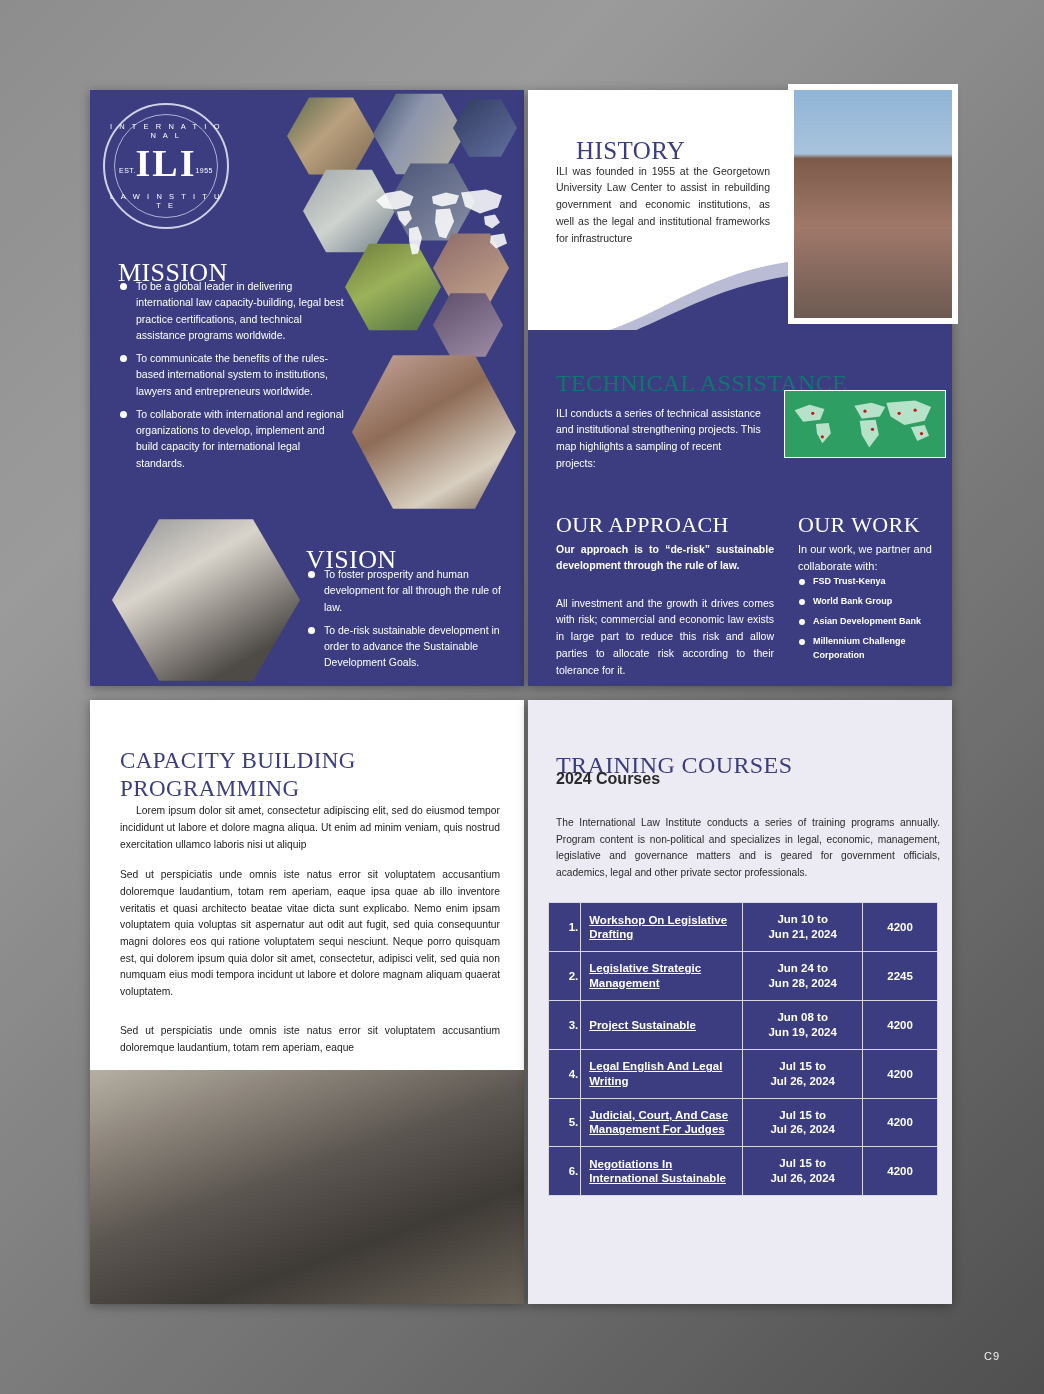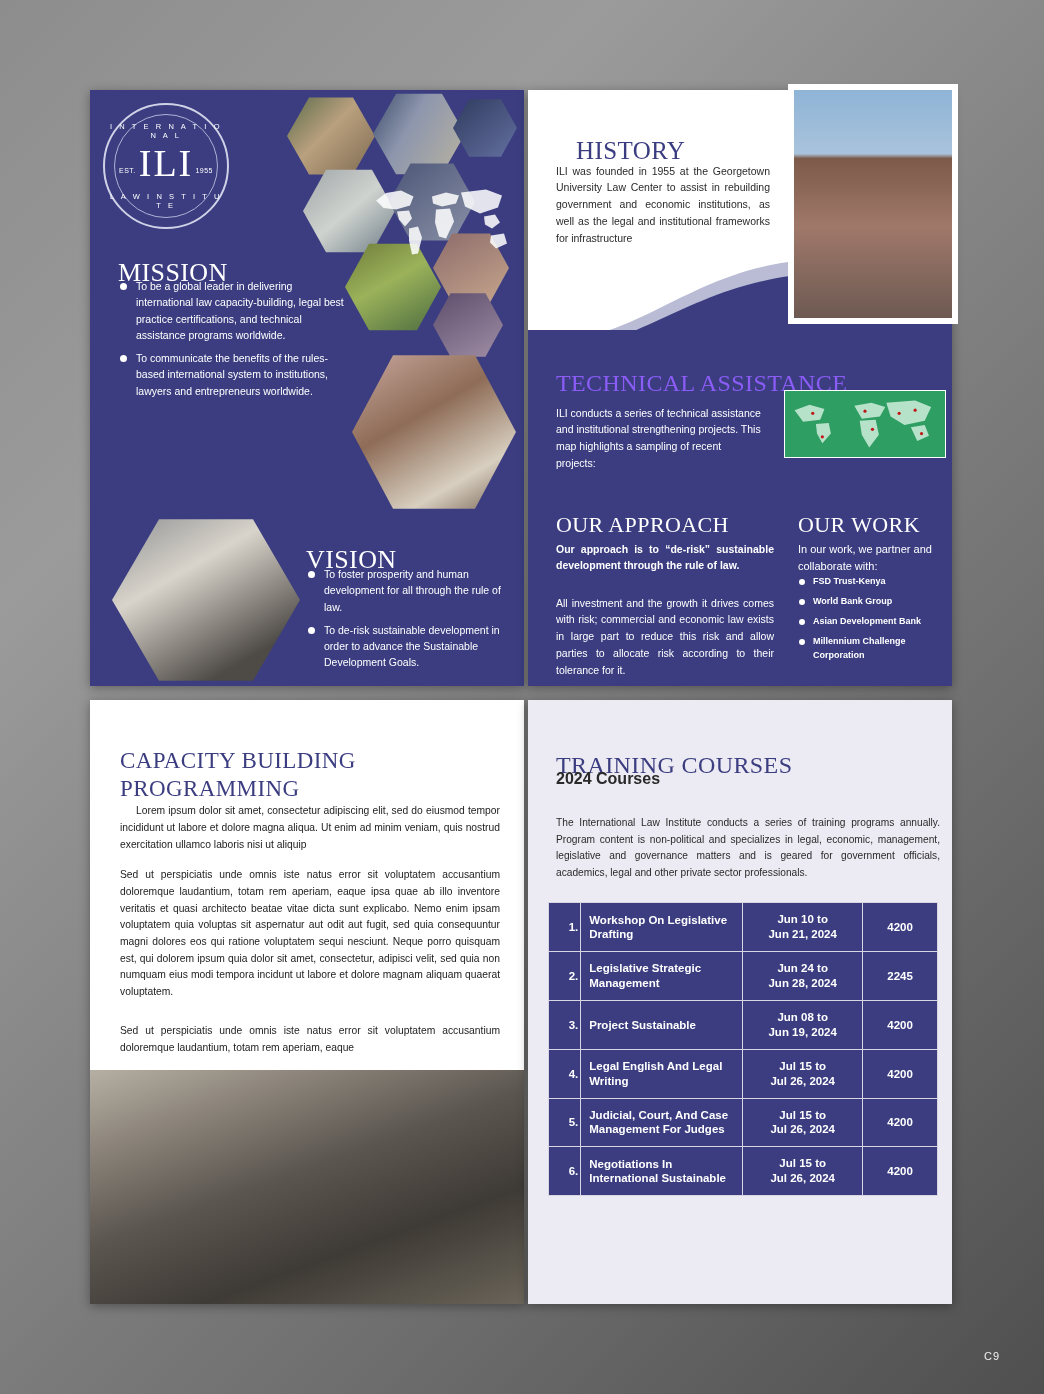--- a/index.html
+++ b/index.html
@@ -16,21 +16,21 @@
   #p-mission{left:90px;top:90px;width:434px;height:596px;background:#3b3d80;}
   #p-history{left:528px;top:90px;width:424px;height:596px;background:#ffffff;overflow:hidden;}
   #p-capacity{left:90px;top:700px;width:434px;height:604px;background:#ffffff;overflow:hidden;}
   #p-training{left:528px;top:700px;width:424px;height:604px;background:#eceaf2;overflow:hidden;}
 
   
   .logo{position:absolute;left:103px;top:103px;width:122px;height:122px;border-radius:50%;
         border:2px solid #cfd2e6;color:#fff;}
   .logo .inner{position:absolute;inset:9px;border-radius:50%;border:1px solid #aeb2d6;}
   .logo .ili{position:absolute;left:0;right:0;top:36px;text-align:center;
-      font-family:"Liberation Serif",serif;font-size:38px;font-weight:normal;letter-spacing:2px;}
+      font-family:"Liberation Serif",serif;font-size:38px;font-weight:bold;letter-spacing:2px;}
   .logo .est{position:absolute;left:14px;top:62px;font-size:7px;letter-spacing:.5px;}
   .logo .yr{position:absolute;right:14px;top:62px;font-size:7px;letter-spacing:.5px;}
   .logo .arc-top,.logo .arc-bot{position:absolute;left:0;right:0;text-align:center;
       font-size:7.5px;letter-spacing:2.6px;}
   .logo .arc-top{top:17px;}
   .logo .arc-bot{bottom:17px;}
 
   
   .hexwrap{position:absolute;left:285px;top:92px;width:232px;height:240px;}
   .hex{position:absolute;clip-path:polygon(25% 2%,75% 2%,100% 50%,75% 98%,25% 98%,0 50%);
@@ -74,21 +74,21 @@
   #history-title{position:absolute;left:556px;top:116px;color:#3b3d80;font-size:25px;margin-left:20px;}
   #history-body{position:absolute;left:556px;top:152px;width:214px;color:#2a2a2a;
       font-size:10.5px;line-height:1.6;text-align:justify;}
   #ph-georgetown{position:absolute;left:794px;top:90px;width:158px;height:228px;
       background:linear-gradient(180deg,#8fb4d6 0%,#a9c3dc 28%,#7c5a4a 30%,#a0786a 60%,#6d5a52 100%);
       box-shadow:0 0 0 6px #fff;}
   .wave{position:absolute;left:528px;top:248px;width:424px;height:106px;overflow:hidden;}
   .wave svg{display:block;}
 
   #ta-block{position:absolute;left:528px;top:330px;width:424px;height:356px;background:#3b3d80;}
-  #ta-title{position:absolute;left:556px;top:350px;color:#8b5cf6;font-size:24px;}
+  #ta-title{position:absolute;left:556px;top:350px;color:#0f766e;font-size:24px;}
   #ta-body{position:absolute;left:556px;top:394px;width:206px;color:#fff;font-size:10.5px;line-height:1.6;}
   #ta-map{position:absolute;left:784px;top:390px;width:160px;height:66px;background:#2f9e63;border:1px solid #fff;}
   #approach-title{position:absolute;left:556px;top:490px;color:#fff;font-size:22px;}
   #work-title{position:absolute;left:798px;top:490px;color:#fff;font-size:22px;}
   #approach-lead{position:absolute;left:556px;top:530px;width:218px;color:#fff;font-size:10.5px;
      line-height:1.55;font-weight:bold;text-align:justify;}
   #approach-body{position:absolute;left:556px;top:584px;width:218px;color:#fff;font-size:10.5px;
      line-height:1.6;text-align:justify;}
   #work-lead{position:absolute;left:798px;top:530px;width:146px;color:#fff;font-size:11px;line-height:1.55;}
   #work-list{position:absolute;left:798px;top:575px;width:150px;}
@@ -106,21 +106,21 @@
 
   
   #tr-title{position:absolute;left:556px;top:732px;color:#3b3d80;font-size:24px;}
   #tr-sub{position:absolute;left:556px;top:770px;color:#2a2a2a;font-size:16px;font-weight:bold;}
   #tr-body{position:absolute;left:556px;top:805px;width:384px;color:#2a2a2a;font-size:10.2px;
      line-height:1.62;text-align:justify;}
   #course-table{position:absolute;left:548px;top:902px;width:390px;border-collapse:collapse;}
   #course-table td{background:#3b3d80;color:#fff;border:1px solid #d8d6e2;
       font-size:11.5px;font-weight:bold;padding:9px 8px;vertical-align:middle;}
   #course-table td.num{width:22px;text-align:right;padding-right:2px;}
-  #course-table td.name{width:150px;line-height:1.25;}
+  #course-table td.name{width:150px;line-height:1.25;text-decoration:underline;}
   #course-table td.dates{width:108px;text-align:center;line-height:1.3;}
   #course-table td.fee{width:60px;text-align:center;}
 
   #page-num{position:absolute;right:44px;bottom:32px;color:#f1f1f1;font-size:11px;letter-spacing:1px;}
 </style>
 </head>
 <body>
 
 <div class="page">
 
@@ -156,20 +156,21 @@
       <path d="M190,44 L240,38 L272,50 L264,74 L228,86 L198,72 Z"></path>
       <path d="M236,92 L258,88 L268,104 L252,116 L238,108 Z"></path>
       <path d="M250,130 L276,126 L282,146 L260,156 L248,144 Z"></path>
     </g>
   </svg>
 
   <h2 class="sec-title" id="mission-title">MISSION</h2>
   <ul class="bullets" id="mission-bullets">
     <li>To be a global leader in delivering international law capacity-building, legal best practice certifications, and technical assistance programs worldwide.</li>
     <li>To communicate the benefits of the rules-based international system to institutions, lawyers and entrepreneurs worldwide.</li>
+    <li>To collaborate with international and regional organizations to develop, implement and build capacity for international legal standards.</li>
   </ul>
 
   <div class="hex-photo" id="ph-market"></div>
   <div class="hex-photo" id="ph-class"></div>
 
   <h2 class="sec-title" id="vision-title">VISION</h2>
   <ul class="bullets" id="vision-bullets">
     <li>To foster prosperity and human development for all through the rule of law.</li>
     <li>To de-risk sustainable development in order to advance the Sustainable Development Goals.</li>
   </ul>

